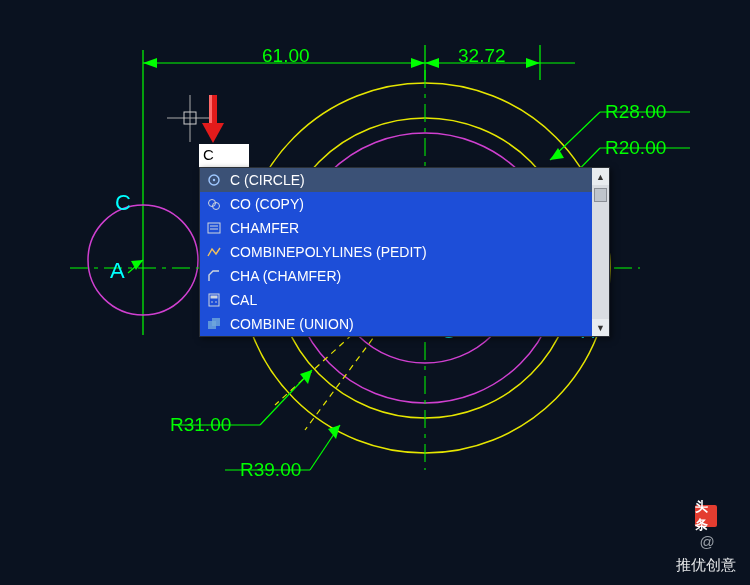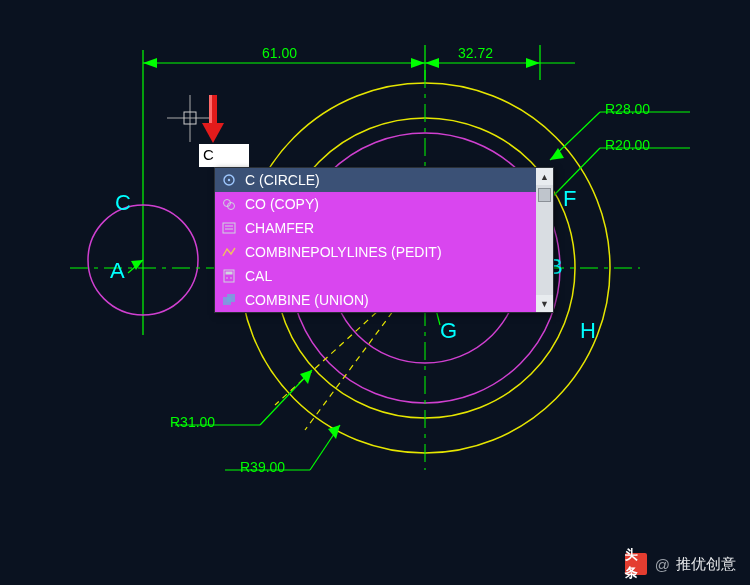--- a/index.html
+++ b/index.html
@@ -12,21 +12,21 @@
     font-family: "Microsoft YaHei", Arial, sans-serif;
   }
   .canvas {
     position: absolute;
     inset: 0;
   }
   
   .dim-text {
     position: absolute;
     color: #00ff00;
-    font-size: 14px;
+    font-size: 19px;
     background: transparent;
     text-align: center;
   }
   
   .pt-label {
     position: absolute;
     color: #00ffff;
     font-size: 22px;
   }
   
@@ -38,24 +38,24 @@
     height: 23px;
     background: #fff;
     color: #000;
     font-size: 15px;
     padding: 2px 4px;
     border: none;
   }
   
   .autocomplete {
     position: absolute;
-    left: 214px;
+    left: 199px;
     top: 167px;
-    width: 340px;
-    background: #d946ef;
+    width: 411px;
+    background: #1d4ed8;
     border: 1px solid #2a2f36;
     box-shadow: 2px 2px 6px rgba(0,0,0,.5);
   }
   .ac-row {
     display: flex;
     align-items: center;
     height: 24px;
     padding: 0 6px;
     color: #fff;
     font-size: 14px;
@@ -118,20 +118,21 @@
   
   .credit {
     position: absolute;
     right: 14px;
     bottom: 10px;
     display: flex;
     align-items: center;
     gap: 6px;
     color: #fff;
     font-size: 15px;
+    flex-direction: column;
   }
   .credit .logo {
     width: 22px;
     height: 22px;
     background: #e43d30;
     color: #fff;
     font-size: 13px;
     font-weight: bold;
     display: flex;
     align-items: center;
@@ -265,20 +266,28 @@
       <span class="ac-icon">
         <svg width="16" height="16">
             <path d="M2 12 L6 5 L10 10 L14 4" fill="none" stroke="#f0c060" stroke-width="1.4"></path>
           </svg>
       </span>
       <span>COMBINEPOLYLINES (PEDIT)</span>
     </div>
     <div class="ac-row">
       <span class="ac-icon">
         <svg width="16" height="16">
+            <path d="M3 13 L3 7 L7 3 L13 3" fill="none" stroke="#cfd6de" stroke-width="1.4"></path>
+          </svg>
+      </span>
+      <span>CHA (CHAMFER)</span>
+    </div>
+    <div class="ac-row">
+      <span class="ac-icon">
+        <svg width="16" height="16">
             <rect x="3" y="2" width="10" height="12" fill="none" stroke="#cfd6de"></rect>
             <rect x="4.5" y="3.5" width="7" height="3" fill="#cfd6de"></rect>
             <circle cx="6" cy="10" r="0.8" fill="#cfd6de"></circle>
             <circle cx="10" cy="10" r="0.8" fill="#cfd6de"></circle>
           </svg>
       </span>
       <span>CAL</span>
     </div>
     <div class="ac-row">
       <span class="ac-icon">

